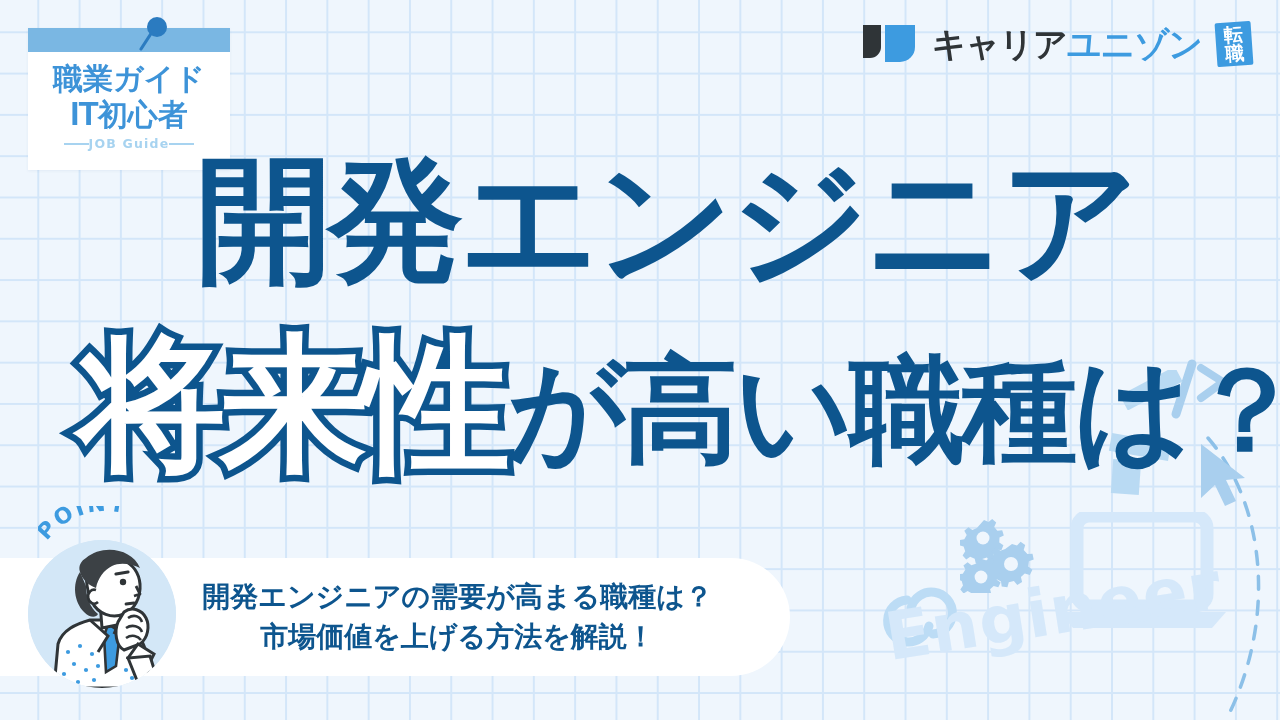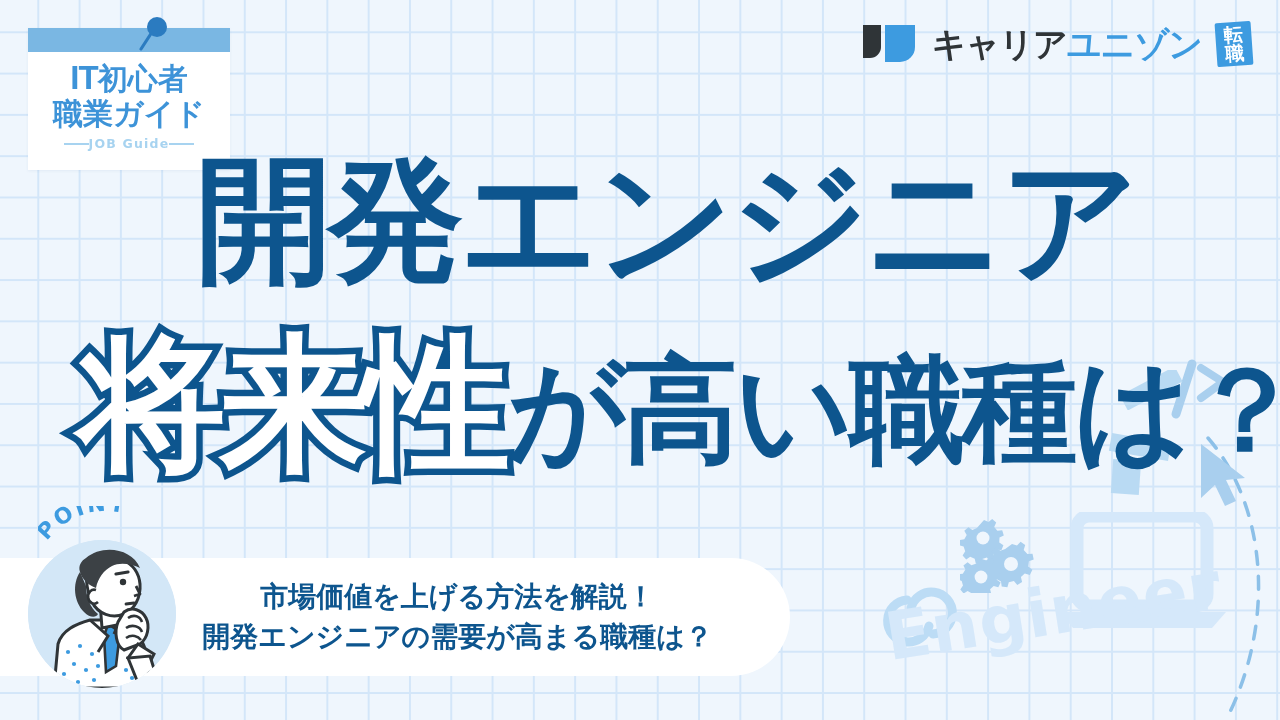--- a/index.html
+++ b/index.html
@@ -206,24 +206,24 @@
     <rect x="4" y="30" width="28" height="34" fill="#b9daf3" transform="rotate(4 18 47)"></rect>
   </svg>
 
   <div id="jobguide-card">
     <div id="jobguide-card-bar"></div>
     <svg id="jobguide-pin" width="40" height="42" viewBox="0 0 40 42">
       <path d="M21 13 L8 33" stroke="#2b7bc0" stroke-width="3.2" stroke-linecap="round" fill="none"></path>
       <circle cx="24" cy="11" r="10" fill="#2b7bc0"></circle>
     </svg>
     <div id="jobguide-body">
+      <div id="jobguide-line2">職業ガイド</div>
       <div id="jobguide-line1">
         <span class="it">IT</span><span>初心者</span>
       </div>
-      <div id="jobguide-line2">職業ガイド</div>
       <div id="jobguide-sub">
         <span class="rule"></span>
         <span>JOB Guide</span>
         <span class="rule"></span>
       </div>
     </div>
   </div>
 
   <div id="brand-logo">
     <svg id="brand-mark" width="62" height="42" viewBox="0 0 62 42">
@@ -241,22 +241,22 @@
   </div>
 
   <div id="headline-line1">開発エンジニア</div>
   <div id="headline-line2">
     <span id="headline-strong">将来性</span>
     <span id="headline-tail">が高い職種は？</span>
   </div>
 
   <div id="subtitle-box">
     <div id="subtitle-text">
+      <div id="subtitle-line1">開発エンジニアの需要が高まる職種は？</div>
       <div id="subtitle-line2">市場価値を上げる方法を解説！</div>
-      <div id="subtitle-line1">開発エンジニアの需要が高まる職種は？</div>
     </div>
   </div>
 
   <svg id="point-label" width="130" height="46" viewBox="0 0 130 46">
     <defs>
         <path id="pointArc" d="M6 40 A 72 72 0 0 1 124 32" fill="none"></path>
       </defs>
     <text font-family="DejaVu Sans, sans-serif" font-size="22" font-weight="800" fill="#3d9be0" letter-spacing="2.5">
       <textPath href="#pointArc" startOffset="4%">POINT</textPath>
     </text>

